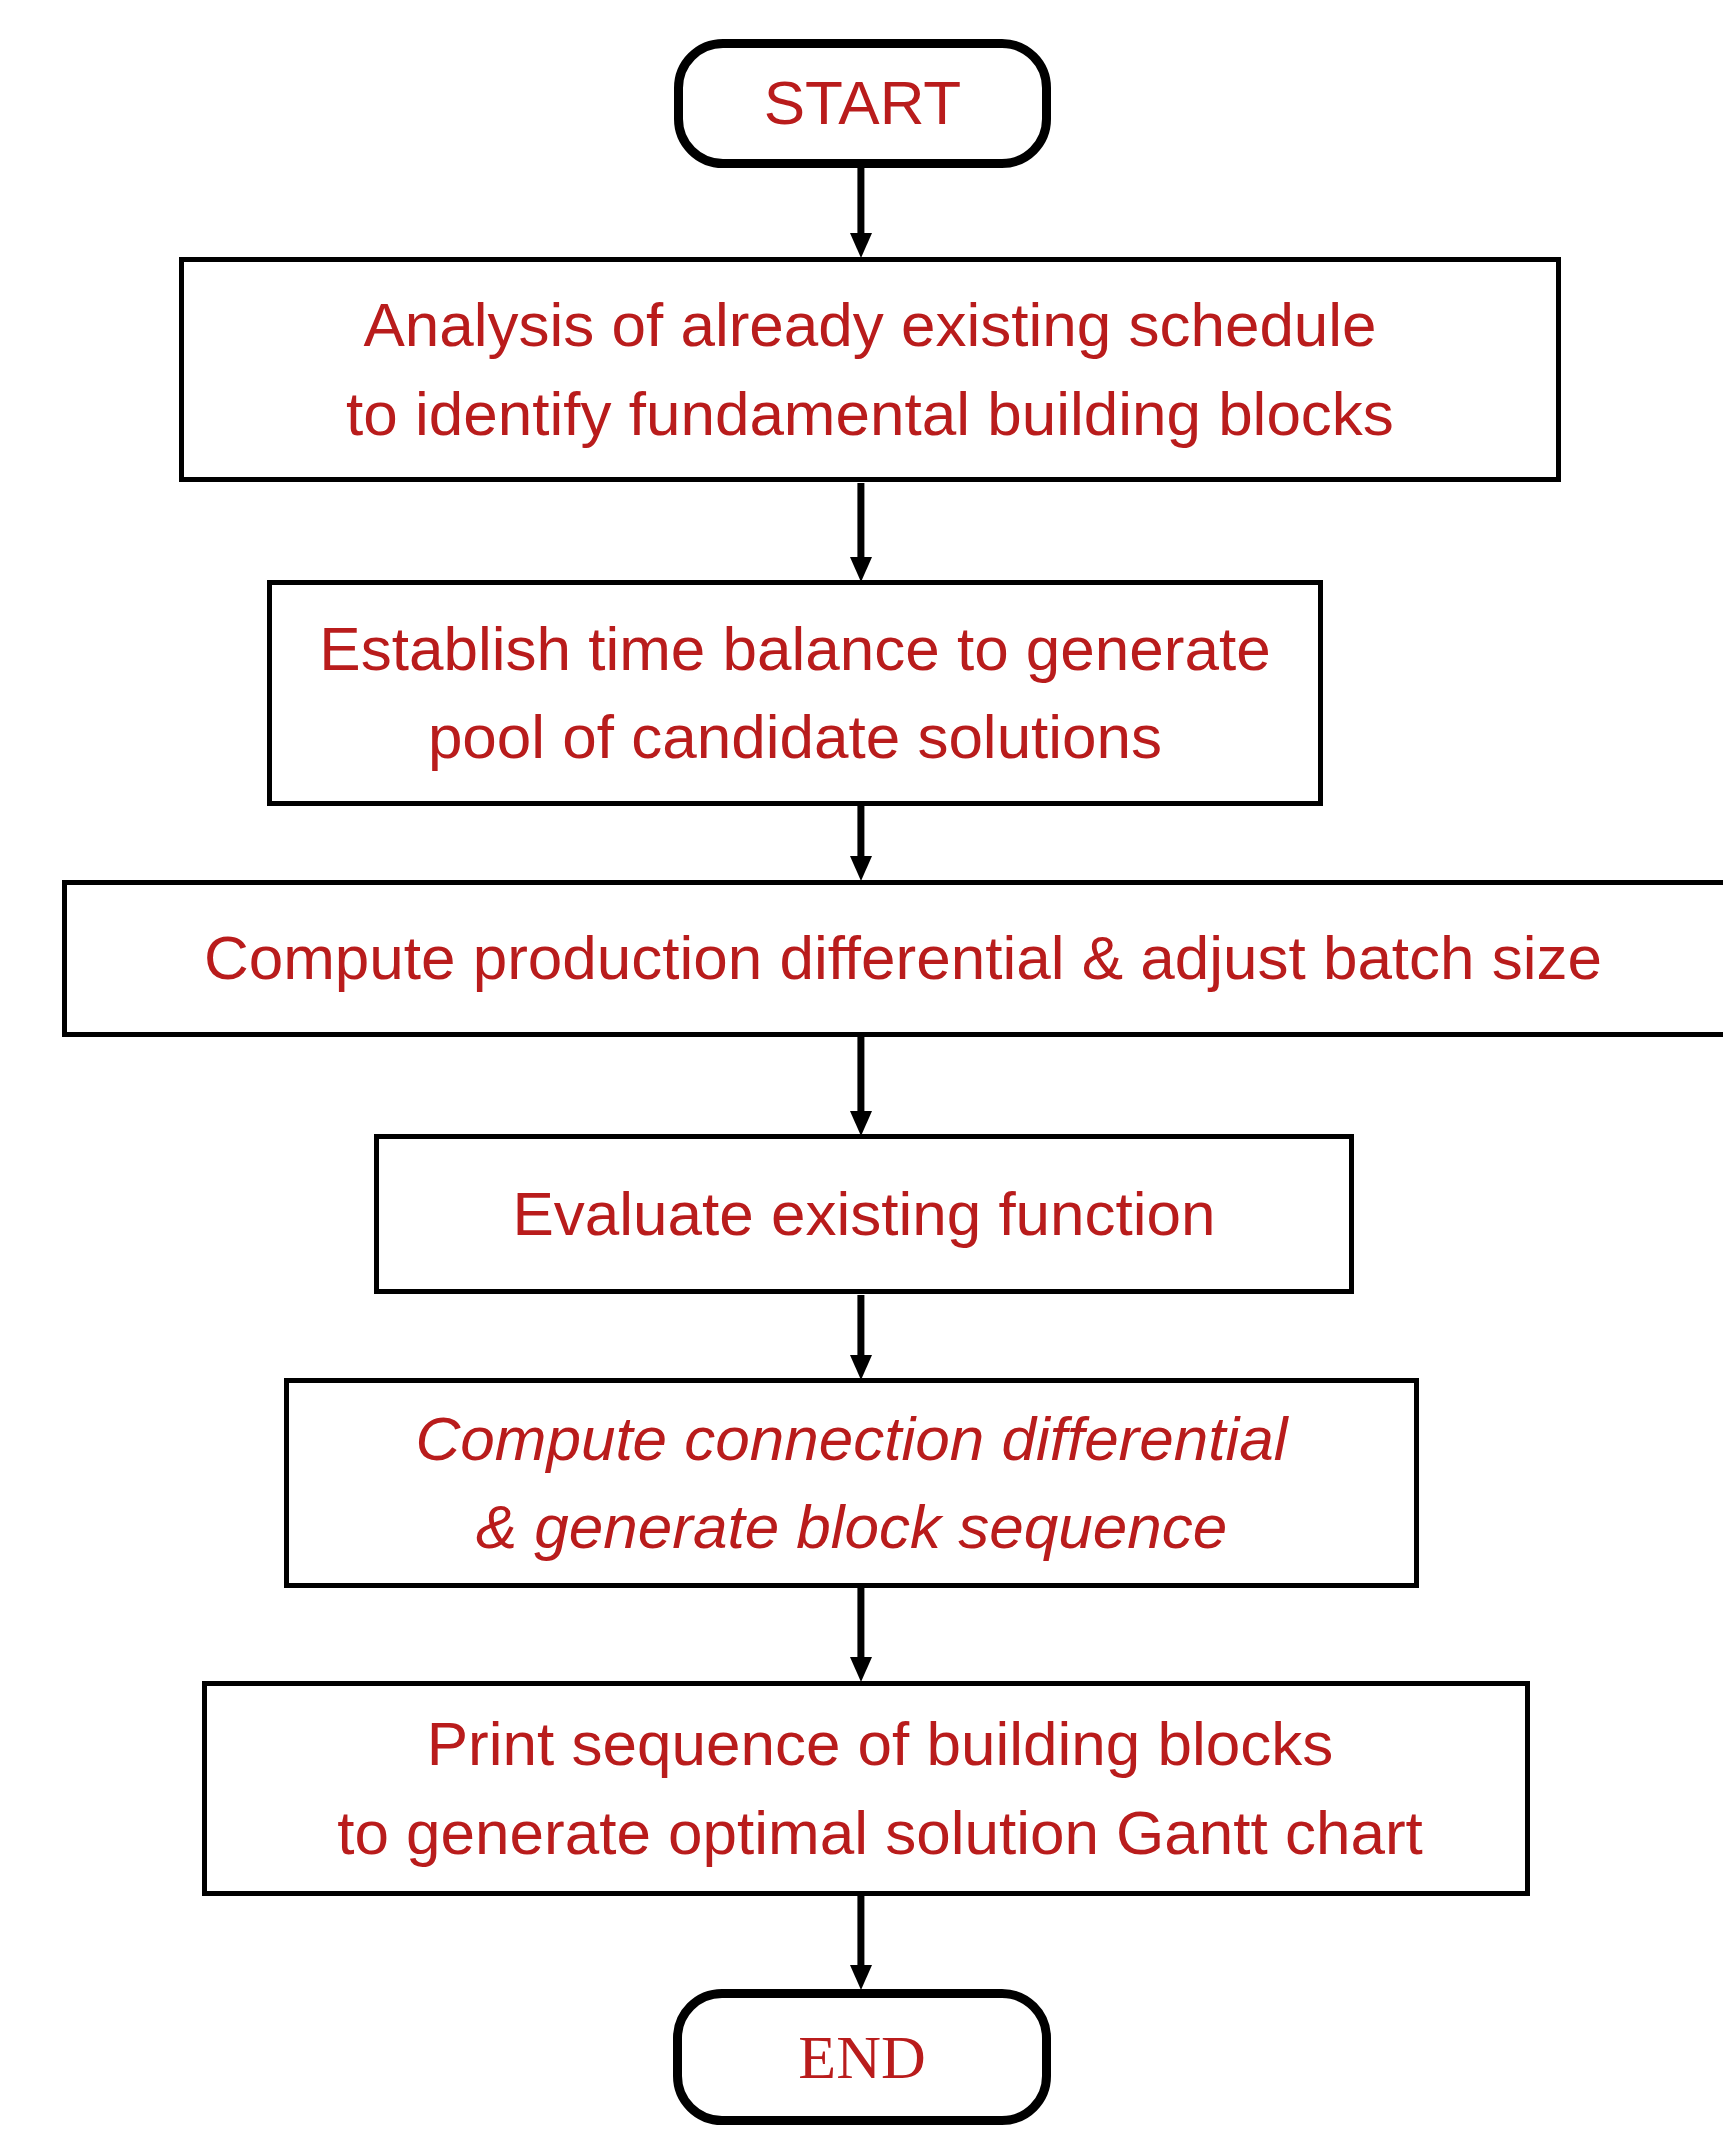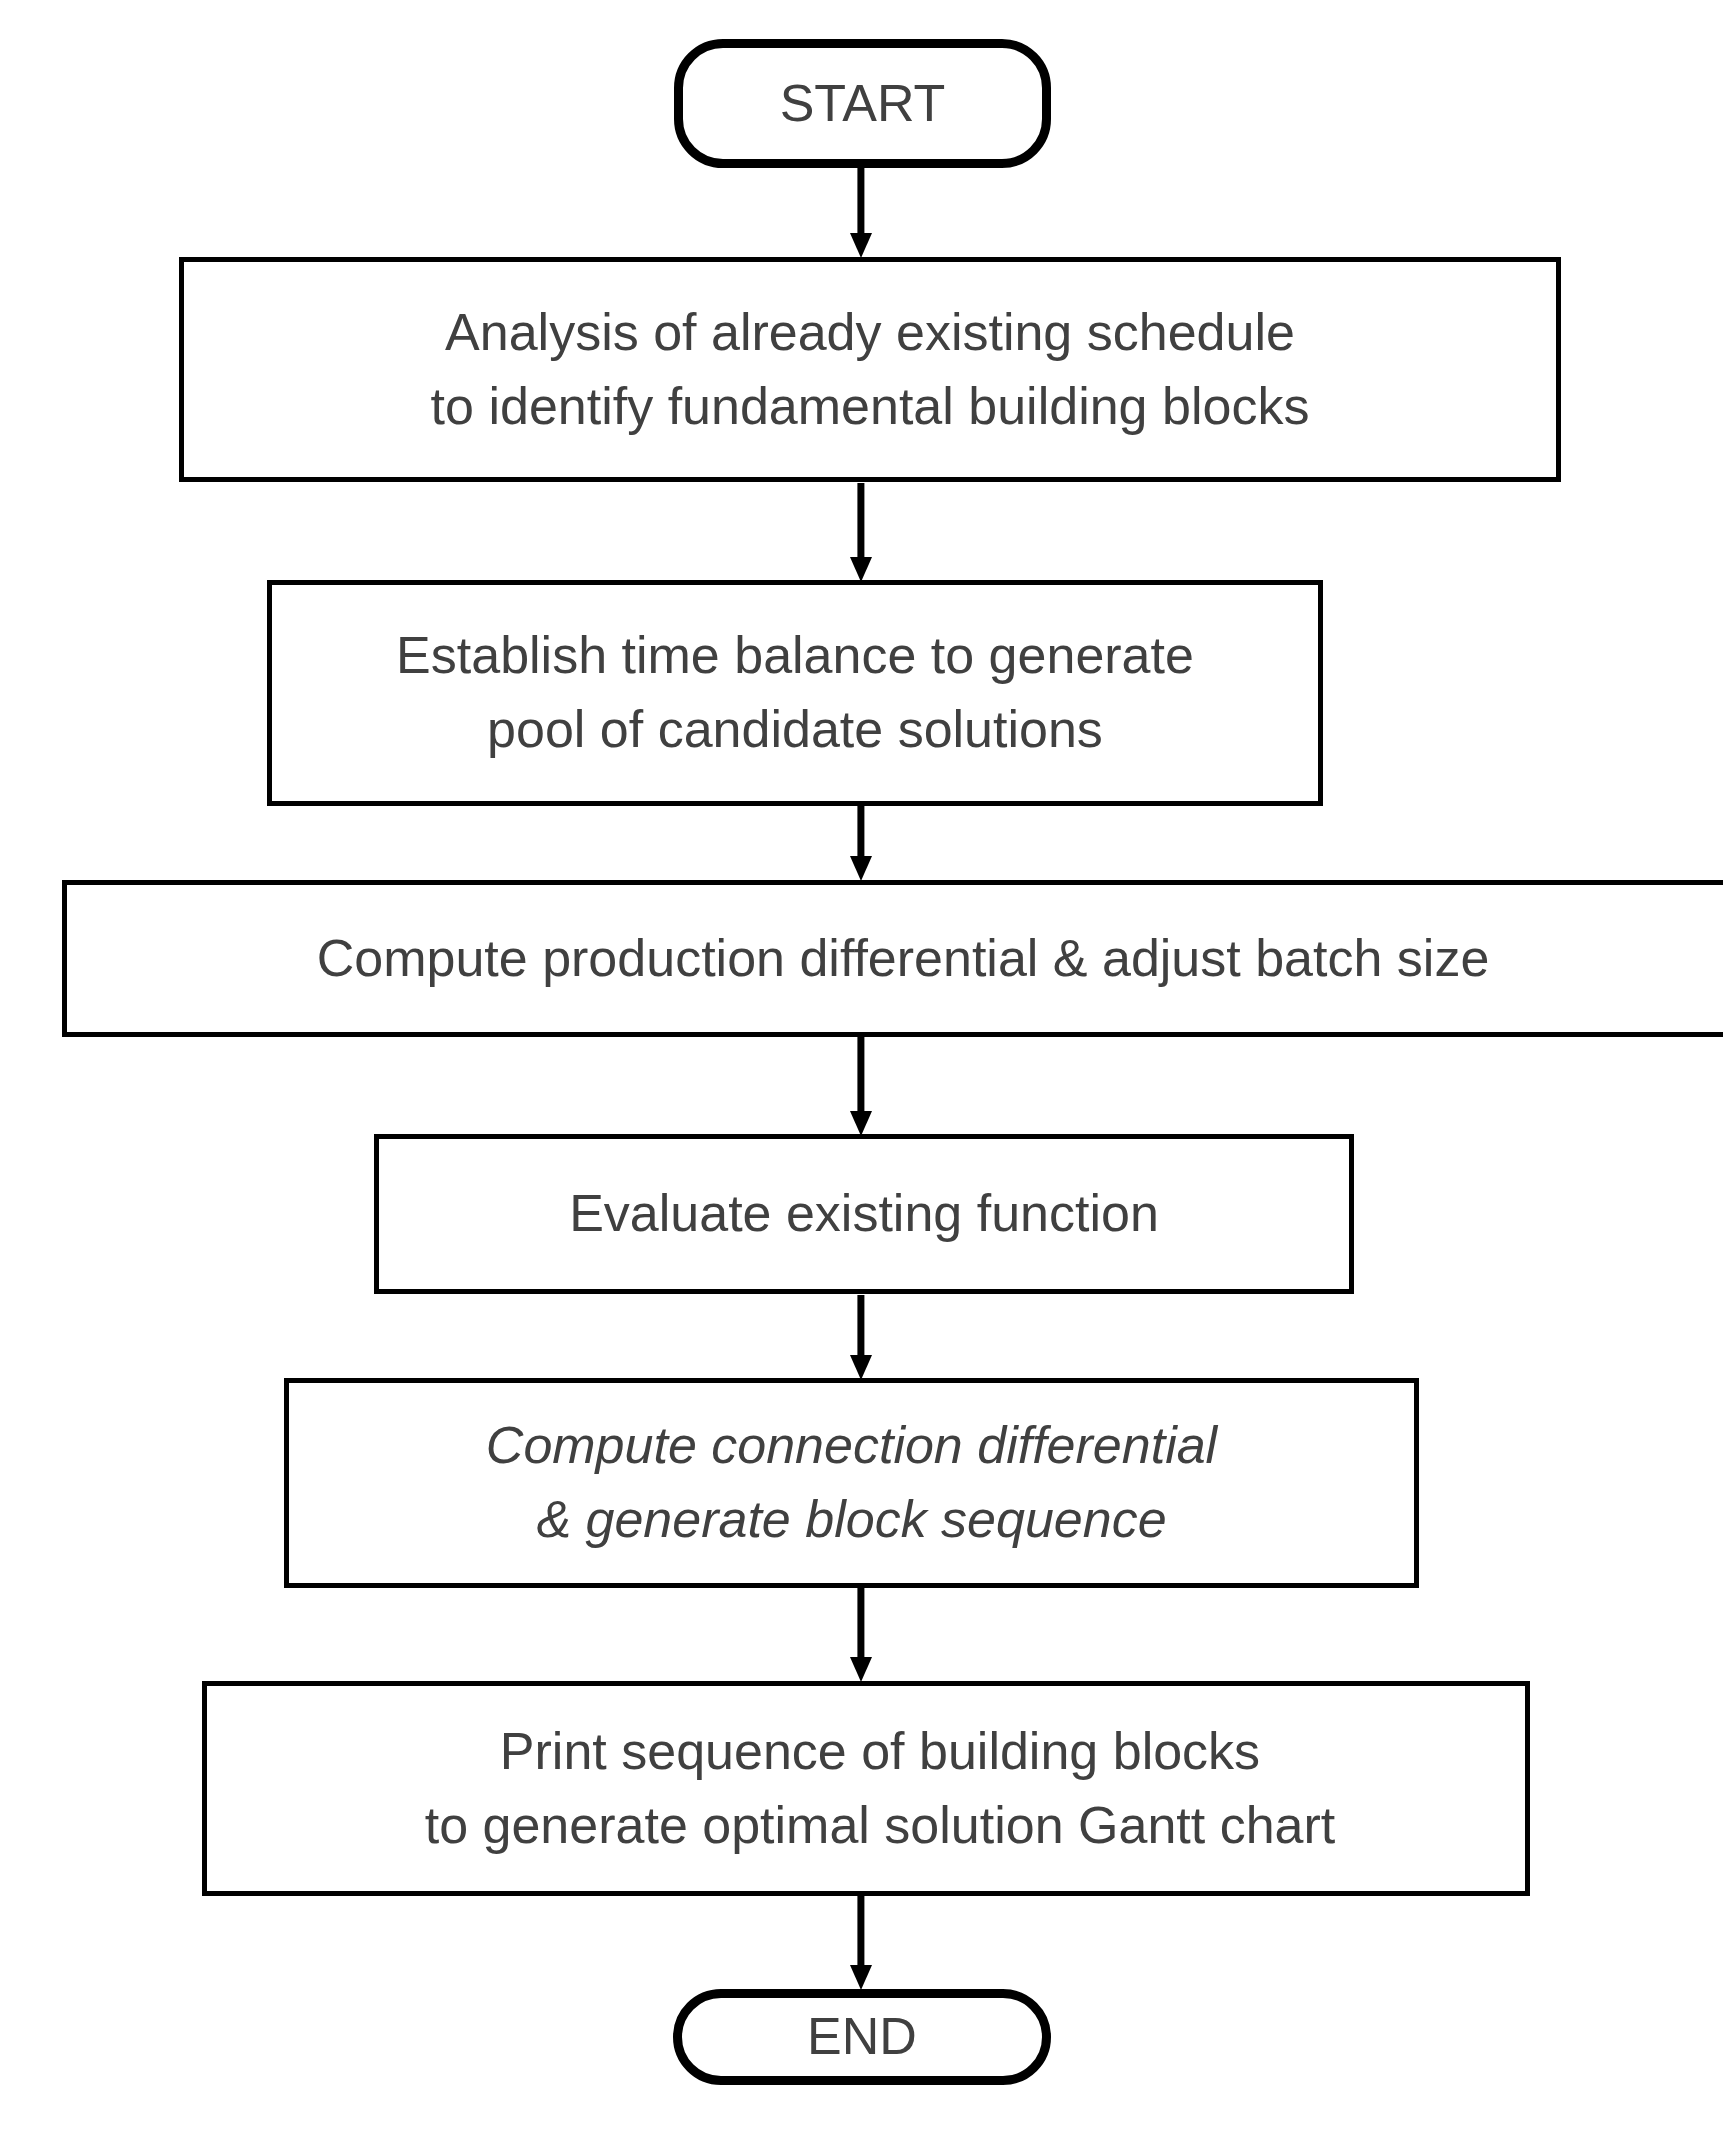--- a/index.html
+++ b/index.html
@@ -16,25 +16,25 @@
     color: #000000;
     overflow: hidden;
   }
   .node {
     position: absolute;
     box-sizing: border-box;
     display: flex;
     align-items: center;
     justify-content: center;
     text-align: center;
-    font-size: 52px;
+    font-size: 62px;
     line-height: 1.42;
     white-space: pre-line;
     background: #ffffff;
-    color: #404040;
+    color: #b91c1c;
   }
   .terminator {
     border: 9.4px solid #000000;
     border-radius: 49px;
   }
   .process {
     border: 5.8px solid #000000;
   }
   .arrow {
     position: absolute;
@@ -94,16 +94,16 @@
   <div class="node process" style="left:284px; top:1378px; width:1135px; height:210px;font-style:italic;">Compute connection differential
 &amp; generate block sequence</div>
 
   <div class="arrow" style="top:1588px; height:94px;"></div>
 
   <div class="node process" style="left:202px; top:1681px; width:1328px; height:215px;padding-left:28px;">Print sequence of building blocks
 to generate optimal solution Gantt chart</div>
 
   <div class="arrow" style="top:1896px; height:94px;"></div>
 
-  <div class="node terminator" style="left:673px; top:1989px; width:378px; height:96px;">END</div>
+  <div class="node terminator" style="left:673px; top:1989px; width:378px; height:136px;font-family:Liberation Serif, serif;">END</div>
 
 </div>
 
 
 </body></html>

